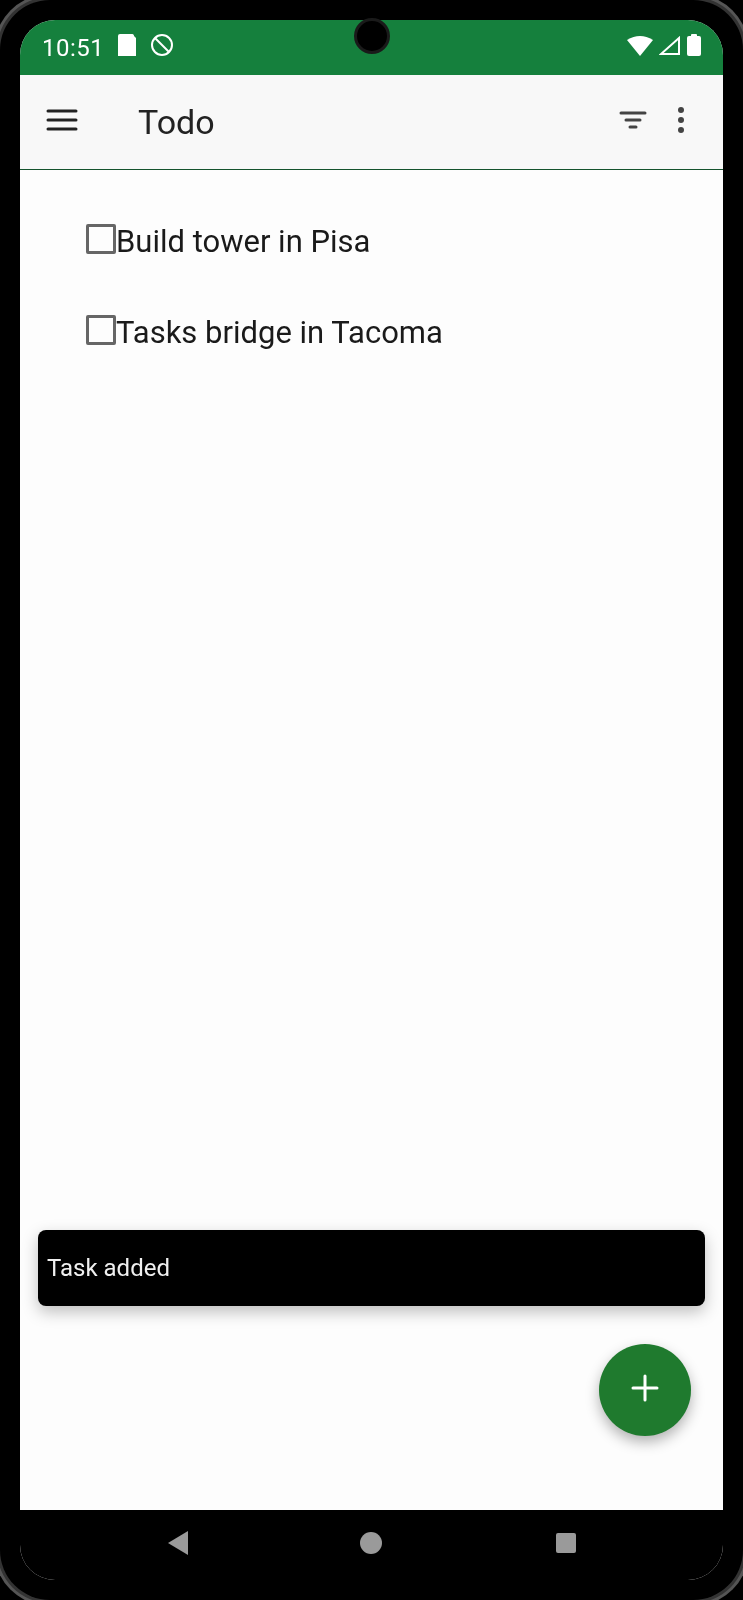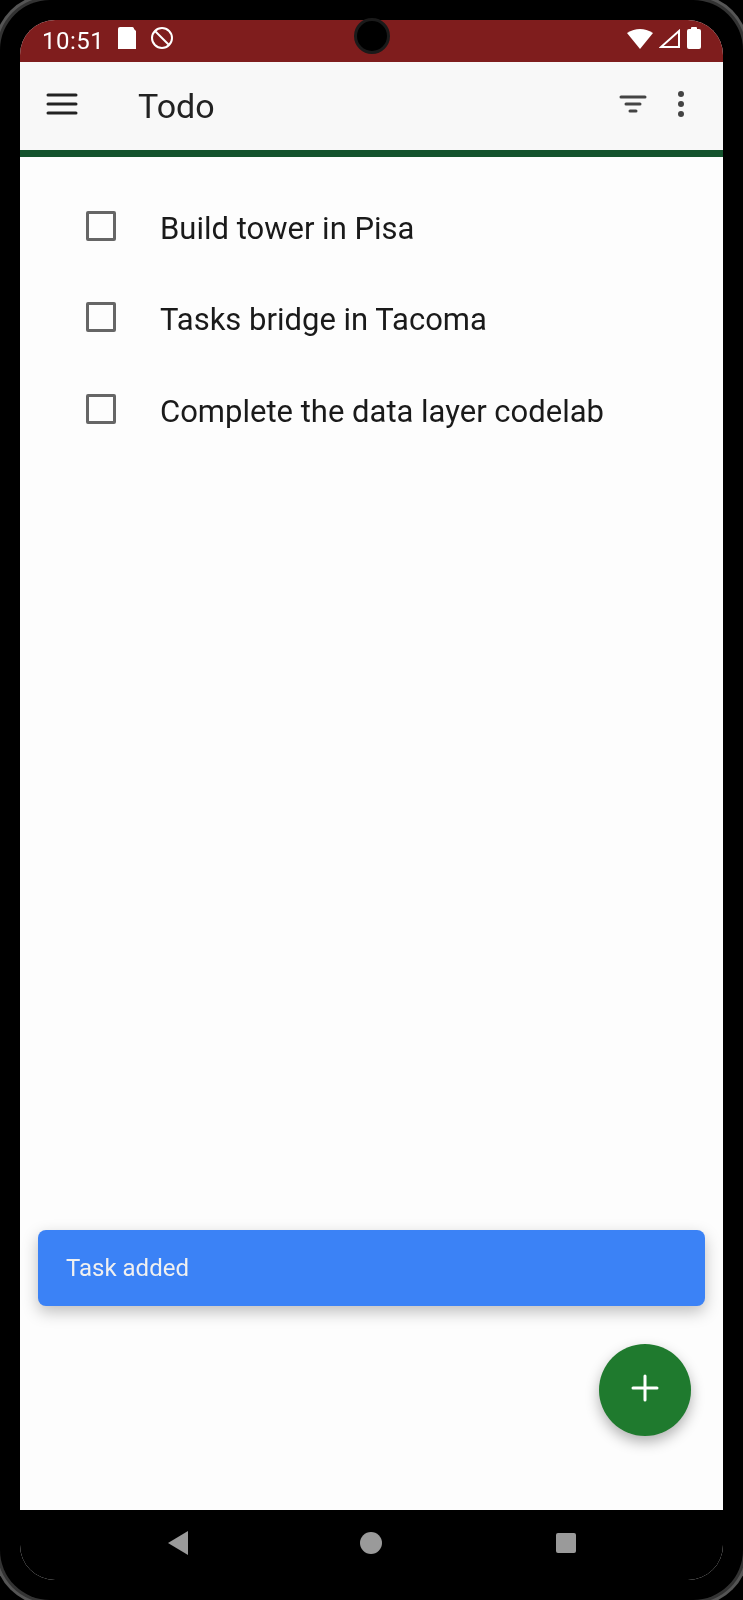--- a/index.html
+++ b/index.html
@@ -38,38 +38,38 @@
       width: 36px;
       height: 36px;
       background: #000;
       border-radius: 50%;
       z-index: 100;
       border: 3px solid #1a1a1a;
     }
 
     
     .status-bar {
-      height: 42px;
-      background: #7f1d1d;
+      height: 55px;
+      background: #15803d;
       display: flex;
       align-items: center;
       justify-content: space-between;
       padding: 0 22px;
       color: #fff;
       font-size: 24px;
     }
     .status-left { display: flex; align-items: center; gap: 14px; }
     .status-right { display: flex; align-items: center; gap: 6px; }
     .status-time { font-weight: 400; letter-spacing: 0.5px; }
 
     
     .app-bar {
       height: 95px;
       background: #f8f8f8;
-      border-bottom: 7px solid #14532d;
+      border-bottom: 1px solid #14532d;
       display: flex;
       align-items: center;
       padding: 0 18px;
     }
     .app-bar-title {
       font-size: 34px;
       color: #222;
       margin-left: 52px;
       flex: 1;
     }
@@ -94,21 +94,20 @@
       font-size: 32px;
       color: #222;
       font-weight: 400;
       margin-bottom: 48px;
     }
     .task-list {}
     .task-item {
       display: flex;
       align-items: flex-start;
       padding: 24px 8px;
-      gap: 44px;
     }
     .checkbox {
       width: 30px;
       height: 30px;
       border: 3px solid #666;
       border-radius: 2px;
       flex-shrink: 0;
       margin-left: 22px;
       margin-top: 4px;
       cursor: pointer;
@@ -118,23 +117,23 @@
       color: #1a1a1a;
       line-height: 1.4;
     }
 
     
     .snackbar {
       position: absolute;
       bottom: 204px;
       left: 18px;
       right: 18px;
-      background: #3b82f6;
+      background: #000000;
       color: #f0f0f0;
-      padding: 24px 28px;
+      padding: 24px 9px;
       border-radius: 8px;
       font-size: 24px;
       box-shadow: 0 6px 16px rgba(0,0,0,0.25);
     }
 
     
     .fab {
       position: absolute;
       bottom: 74px;
       right: 32px;
@@ -245,24 +244,20 @@
 
       <div class="task-list">
         <div class="task-item">
           <div class="checkbox"></div>
           <div class="task-label">Build tower in Pisa</div>
         </div>
         <div class="task-item">
           <div class="checkbox"></div>
           <div class="task-label">Tasks bridge in Tacoma</div>
         </div>
-        <div class="task-item">
-          <div class="checkbox"></div>
-          <div class="task-label">Complete the data layer codelab</div>
-        </div>
       </div>
 
       <div class="snackbar">
         <span>Task added</span>
       </div>
 
       <div class="fab">
         <span>
           <svg width="36" height="36" viewBox="0 0 36 36" fill="none" stroke="#fff" stroke-width="3" stroke-linecap="round">
               <line x1="18" y1="6" x2="18" y2="30"></line>

